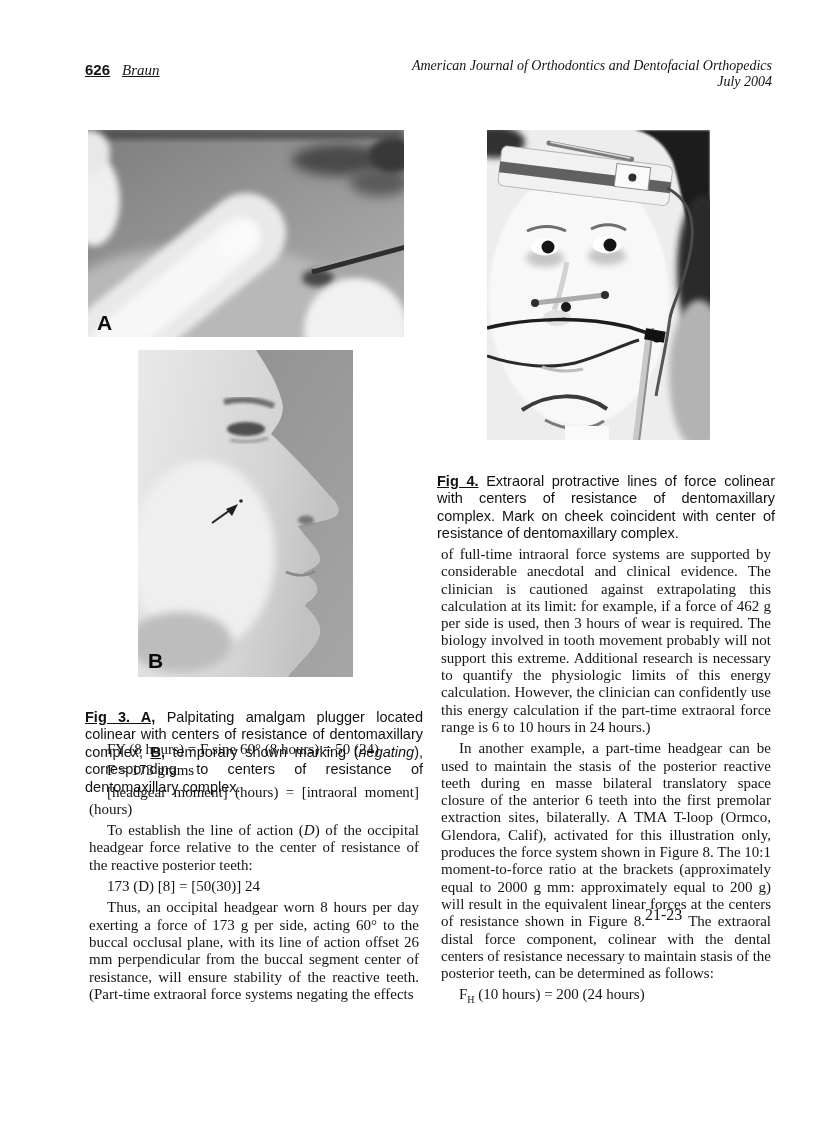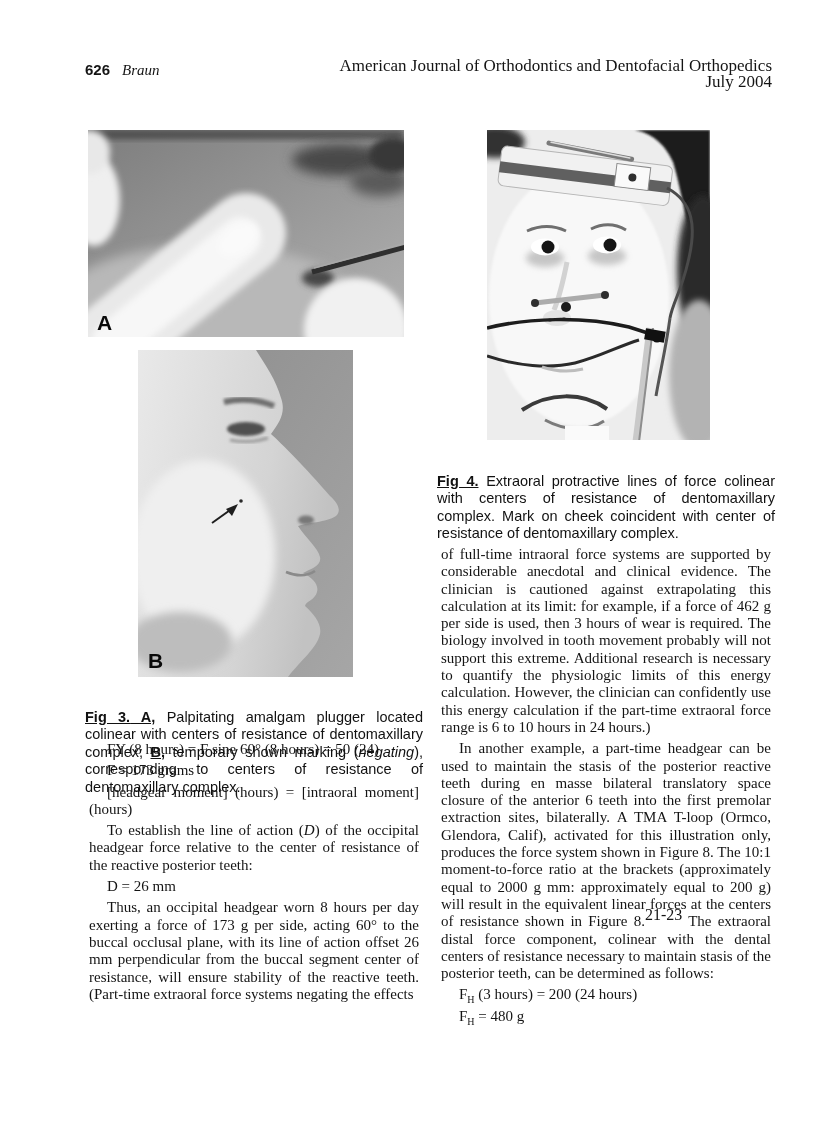--- a/index.html
+++ b/index.html
@@ -1,23 +1,23 @@
 <!DOCTYPE html>
 <html><head>
 <meta charset="utf-8">
 <style>
   html,body{margin:0;padding:0;background:#ffffff;}
   .page{position:relative;width:838px;height:1122px;background:#ffffff;overflow:hidden;
         font-family:"Liberation Serif", serif;color:#141414;}
   
-  .hdr-left{position:absolute;left:85px;top:61px;font-size:15px;white-space:nowrap;}
+  .hdr-left{position:absolute;left:85px;top:61px;font-size:15px;white-space:nowrap;text-decoration:underline;}
   .hdr-pageno{font-family:"Liberation Sans", sans-serif;font-weight:bold;font-size:15px;}
   .hdr-author{font-style:italic;margin-left:12px;font-size:15px;}
   .hdr-right{position:absolute;right:66px;top:58px;text-align:right;
-             font-size:17px;line-height:16px;white-space:nowrap;}
+             font-style:italic;font-size:14px;line-height:16px;white-space:nowrap;}
   
   .photo{position:absolute;display:block;}
   .photo-a{left:88px;top:130px;}
   .photo-b{left:138px;top:350px;}
   .photo-f4{left:487px;top:130px;}
   
   .caption{position:absolute;font-family:"Liberation Sans", sans-serif;
            font-size:14.5px;line-height:17.5px;text-align:justify;color:#111;}
   .cap3{left:85px;top:694px;width:338px;}
   .cap4{left:437px;top:458px;width:338px;}
@@ -195,24 +195,23 @@
 
   <p class="caption cap3"><b>Fig 3.</b><b> A,</b><span> Palpitating amalgam plugger located colinear with centers of resistance of dentomaxillary complex; </span><b>B,</b><span> temporary shown marking (</span><i>negating</i><span>), corresponding to centers of resistance of dentomaxillary complex.</span></p>
 
   <p class="caption cap4"><b>Fig 4.</b><span> Extraoral protractive lines of force colinear with centers of resistance of dentomaxillary complex. Mark on cheek coincident with center of resistance of dentomaxillary complex.</span></p>
 
   <div class="col col-left">
     <p class="ind">FY (8 hours) = F sine 60° (8 hours) = 50 (24)</p>
     <p class="ind">F = 173 grams</p>
     <p class="ind">[headgear moment] (hours) = [intraoral moment] (hours)</p>
     <p class="ind"><span>To establish the line of action (</span><i>D</i><span>) of the occipital headgear force relative to the center of resistance of the reactive posterior teeth:</span></p>
-    <p class="ind">D = 26 mm</p>
+    <p class="ind">173 (D) [8] = [50(30)] 24</p>
     <p class="ind">Thus, an occipital headgear worn 8 hours per day exerting a force of 173 g per side, acting 60° to the buccal occlusal plane, with its line of action offset 26 mm perpendicular from the buccal segment center of resistance, will ensure stability of the reactive teeth. (Part-time extraoral force systems negating the effects</p>
   </div>
 
   <div class="col col-right">
     <p>of full-time intraoral force systems are supported by considerable anecdotal and clinical evidence. The clinician is cautioned against extrapolating this calculation at its limit: for example, if a force of 462 g per side is used, then 3 hours of wear is required. The biology involved in tooth movement probably will not support this extreme. Additional research is necessary to quantify the physiologic limits of this energy calculation. However, the clinician can confidently use this energy calculation if the part-time extraoral force range is 6 to 10 hours in 24 hours.)</p>
     <p class="ind"><span>In another example, a part-time headgear can be used to maintain the stasis of the posterior reactive teeth during en masse bilateral translatory space closure of the anterior 6 teeth into the first premolar extraction sites, bilaterally. A TMA T-loop (Ormco, Glendora, Calif), activated for this illustration only, produces the force system shown in Figure 8. The 10:1 moment-to-force ratio at the brackets (approximately equal to 2000 g mm: approximately equal to 200 g) will result in the equivalent linear forces at the centers of resistance shown in Figure 8.</span><sup class="ref">21-23</sup><span> The extraoral distal force component, colinear with the dental centers of resistance necessary to maintain stasis of the posterior teeth, can be determined as follows:</span></p>
-    <p class="ind"><span>F</span><sub class="var">H</sub><span> (3 hours) = 200 (24 hours)</span></p>
-    <p class="ind"><span>F</span><sub class="var">H</sub><span> = 480 g</span></p>
+    <p class="ind"><span>F</span><sub class="var">H</sub><span> (10 hours) = 200 (24 hours)</span></p>
   </div>
 
 </div>
 
 </body></html>

